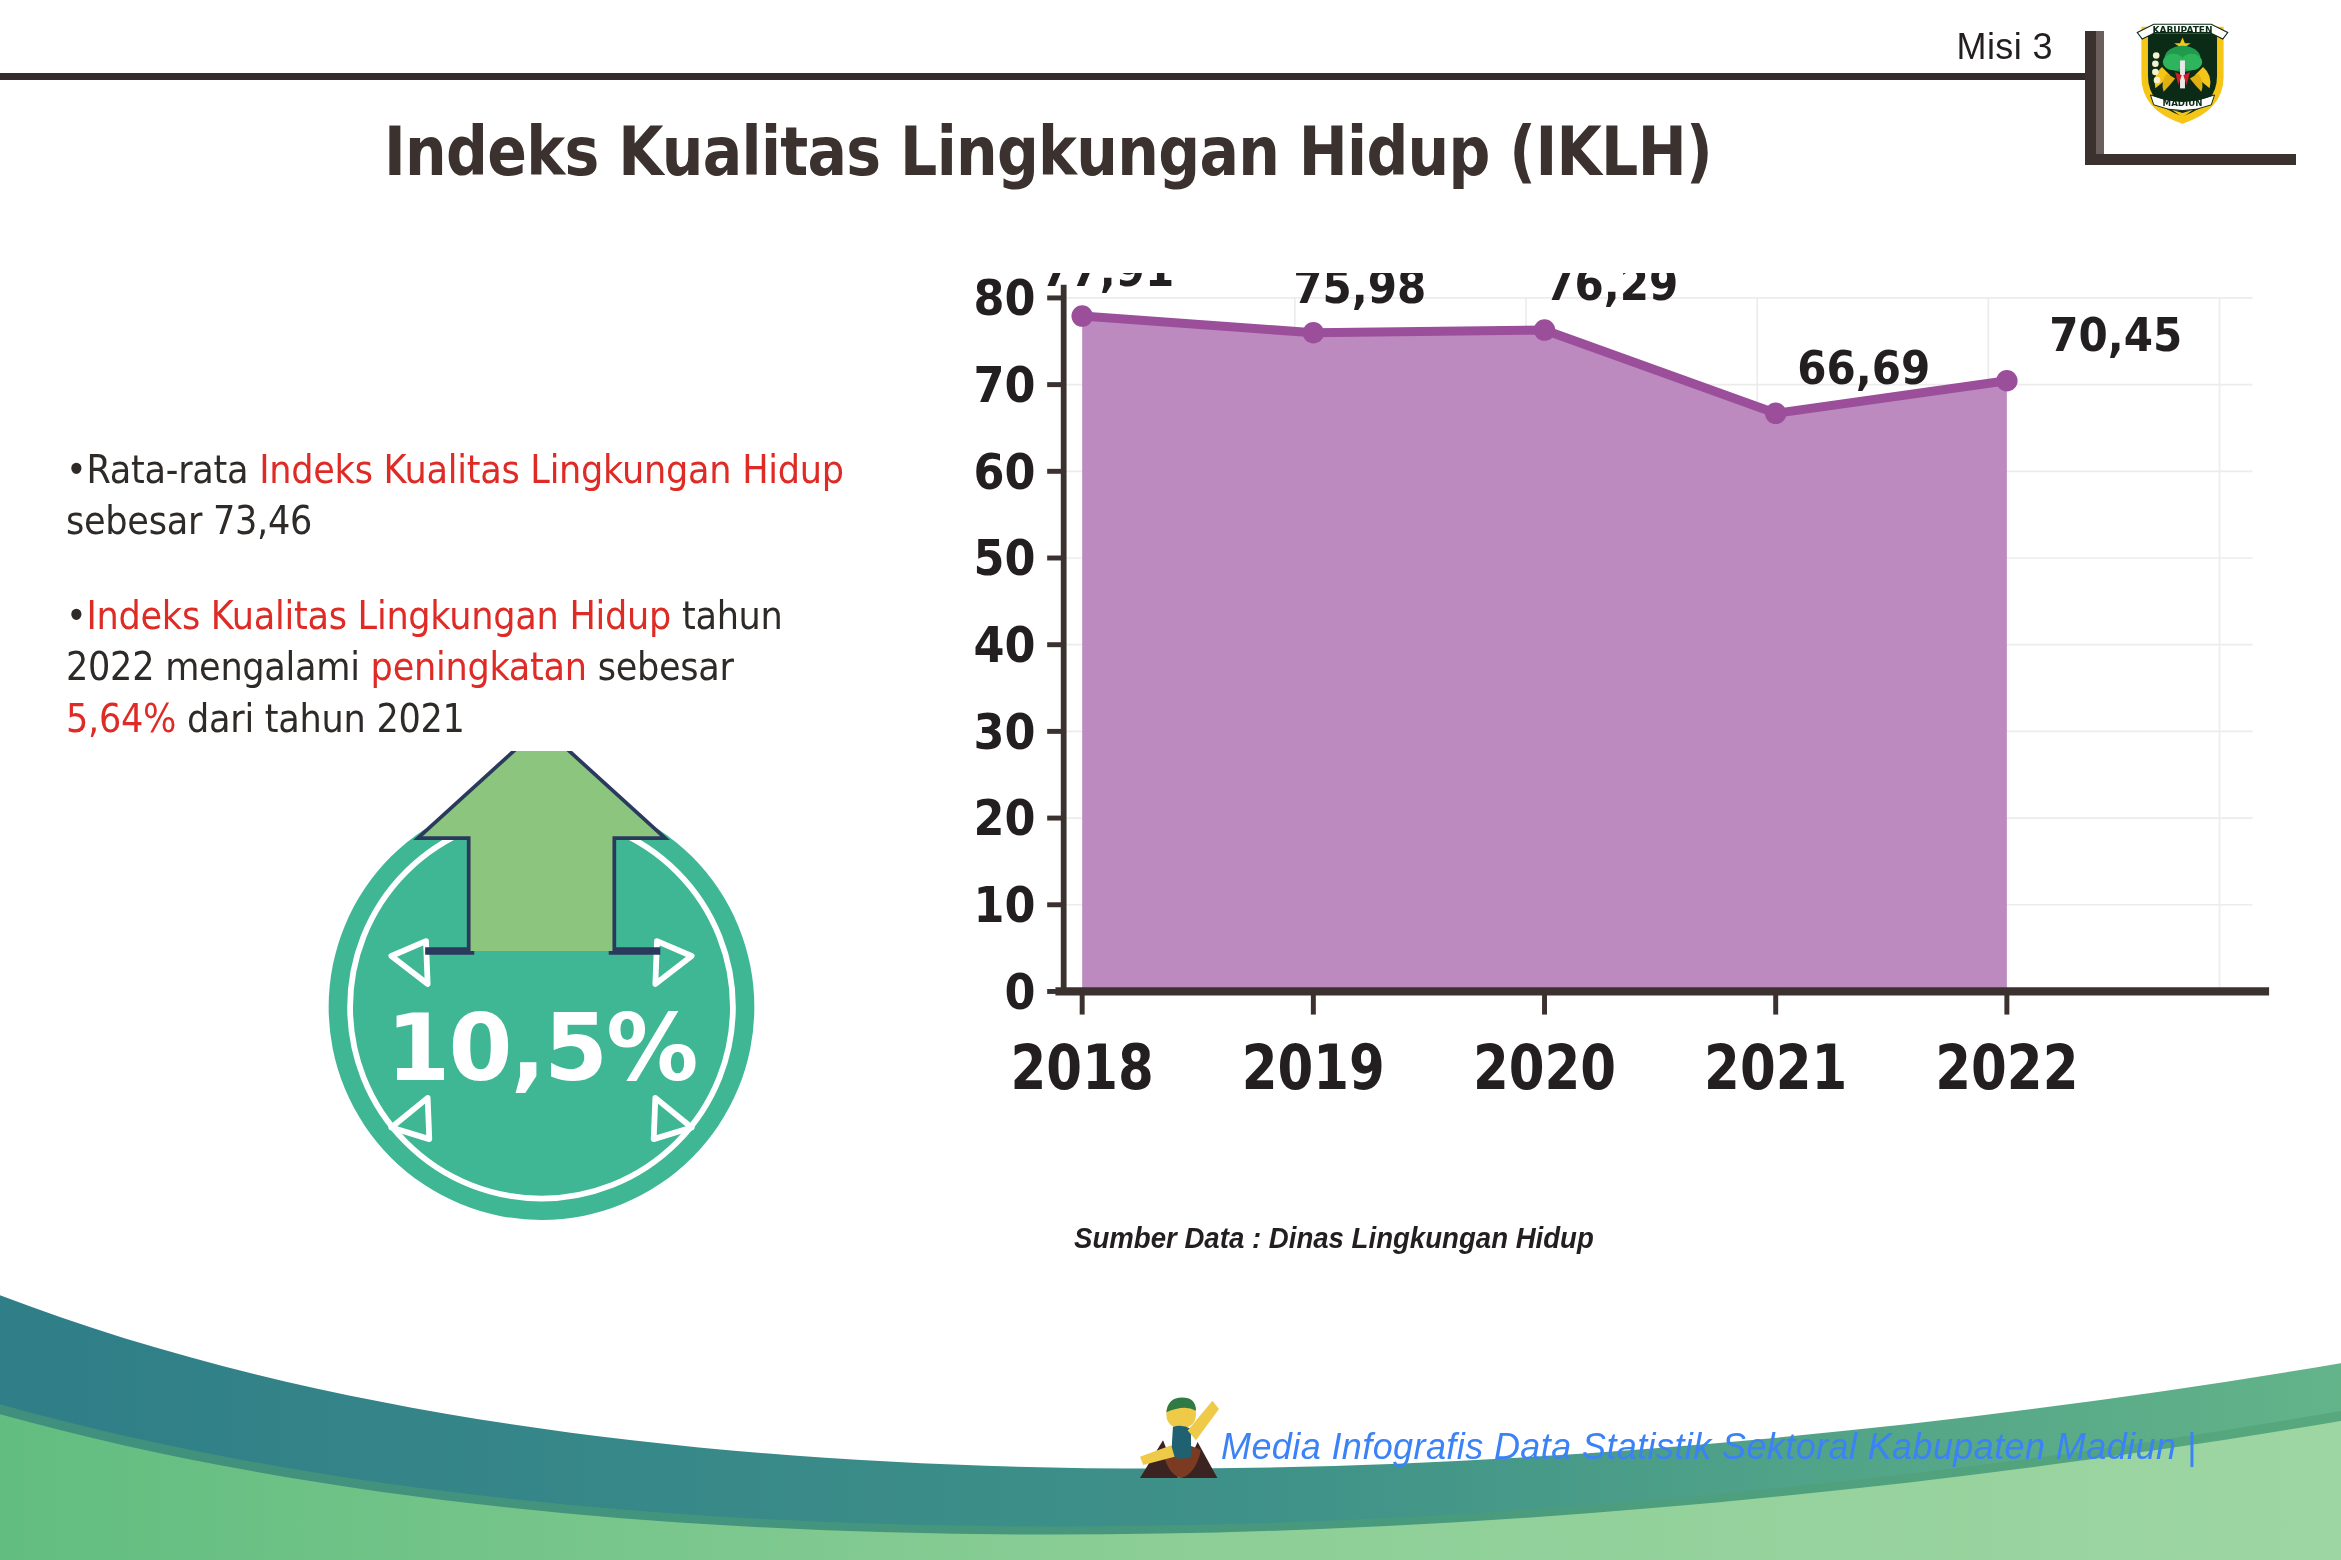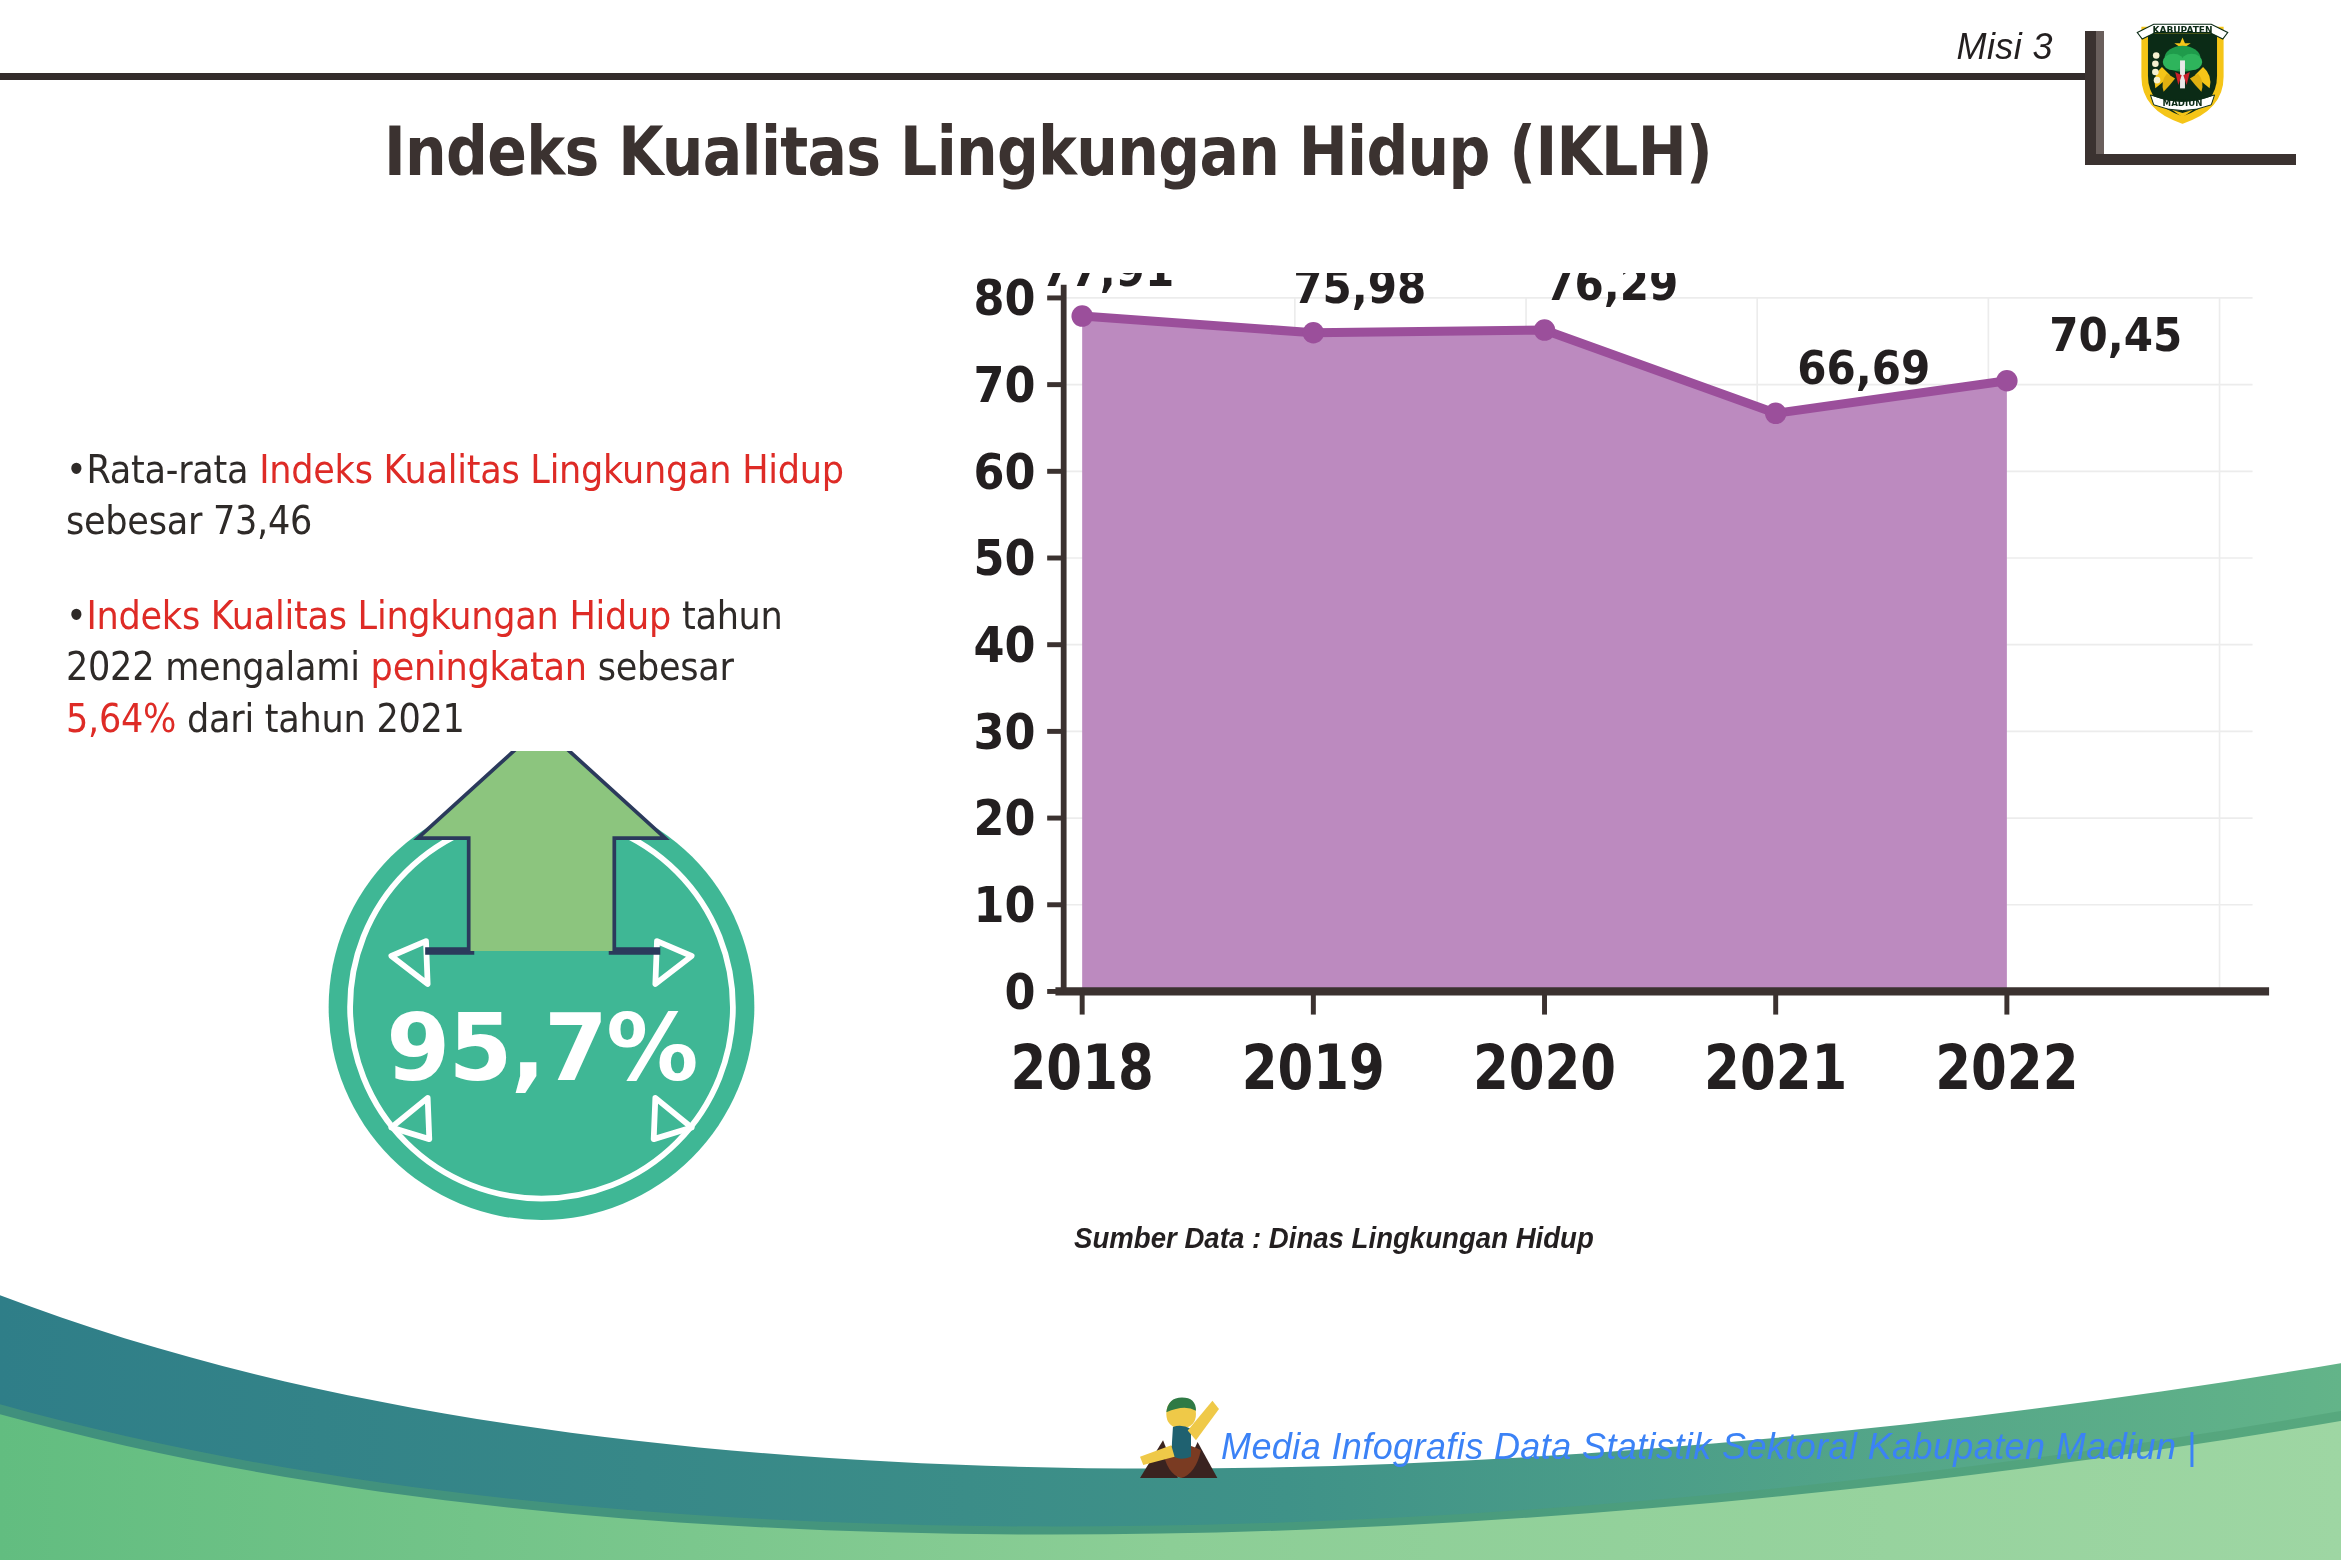--- a/index.html
+++ b/index.html
@@ -22,21 +22,20 @@
     top: 73px;
     width: 2096px;
     height: 7.4px;
     background: #332C2B;
   }
   #misi-label {
     position: absolute;
     right: 289px;
     top: 26.4px;
     font-family: "Liberation Sans", sans-serif;
-    font-style: italic;
     font-size: 36px;
     color: #231f20;
     letter-spacing: 0.4px;
     white-space: nowrap;
   }
   
   #crest-bracket {
     position: absolute;
     left: 2085px;
     top: 31px;
@@ -258,21 +257,21 @@
     <g fill="none" stroke="#ffffff" stroke-width="7" stroke-linejoin="round">
       <path d="M120 230 L78 248 L122 282 Z"></path>
       <path d="M400 230 L442 248 L398 282 Z"></path>
       <path d="M122 420 L78 456 L124 470 Z"></path>
       <path d="M398 420 L442 456 L396 470 Z"></path>
     </g>
 
     <path d="M119 150 L174 150 L174 11 L116 11 L260 -120 L404 11 L346 11 L346 150 L404 150" fill="none" stroke="#2B3A5C" stroke-width="9" stroke-linejoin="miter" transform="translate(0,92)"></path>
     <path d="M119 242 L174 242 L174 103 L116 103 L260 -28 L404 103 L346 103 L346 242 Z" fill="#8CC57E"></path>
   </svg>
-  <div id="badge-pct">95,7%</div>
+  <div id="badge-pct">10,5%</div>
 </div>
 
 <div id="chart">
   <svg id="chart-svg" viewBox="0 0 1600 1080" width="1321" height="892" xmlns="http://www.w3.org/2000/svg">
       <line x1="128" y1="765" x2="1568" y2="765" stroke="#ececec" stroke-width="2"></line>
       <line x1="128" y1="660" x2="1568" y2="660" stroke="#ececec" stroke-width="2"></line>
       <line x1="128" y1="555" x2="1568" y2="555" stroke="#ececec" stroke-width="2"></line>
       <line x1="128" y1="450" x2="1568" y2="450" stroke="#ececec" stroke-width="2"></line>
       <line x1="128" y1="345" x2="1568" y2="345" stroke="#ececec" stroke-width="2"></line>
       <line x1="128" y1="240" x2="1568" y2="240" stroke="#ececec" stroke-width="2"></line>

